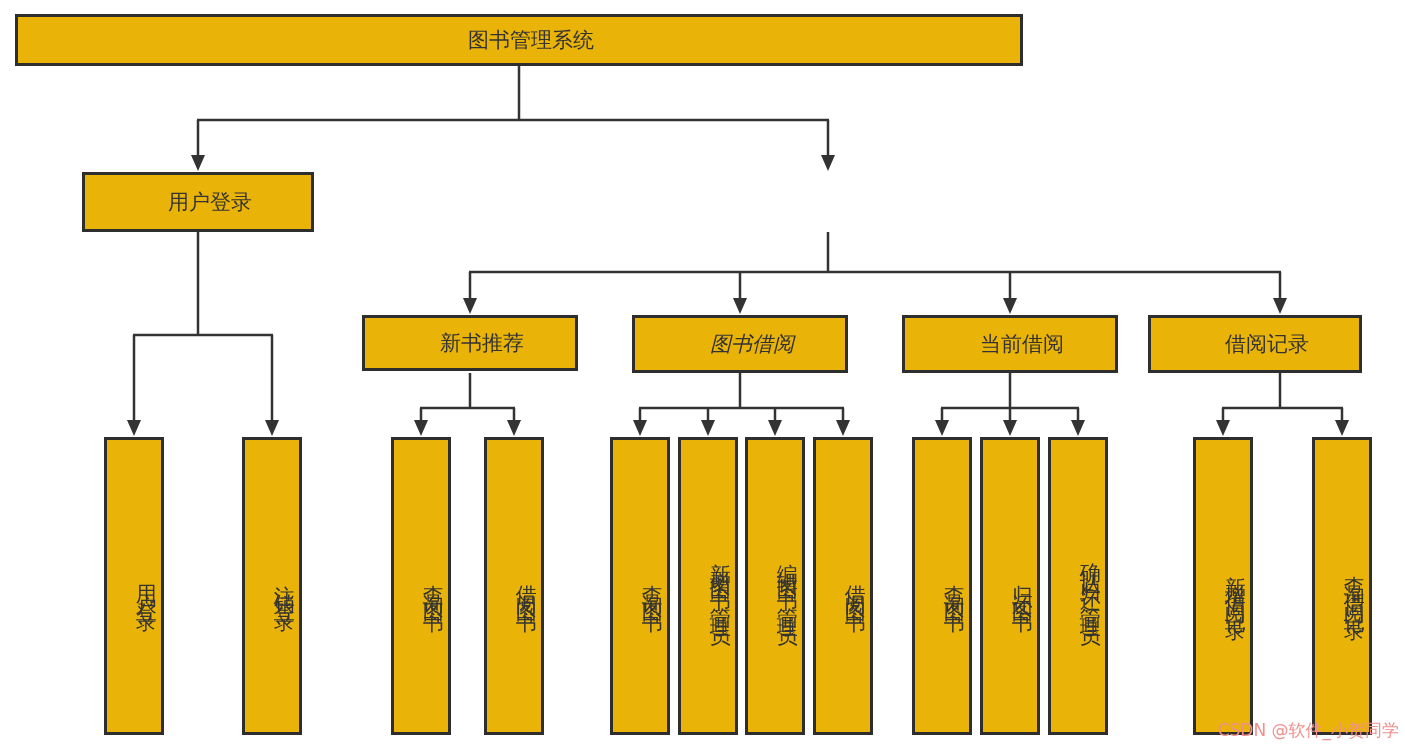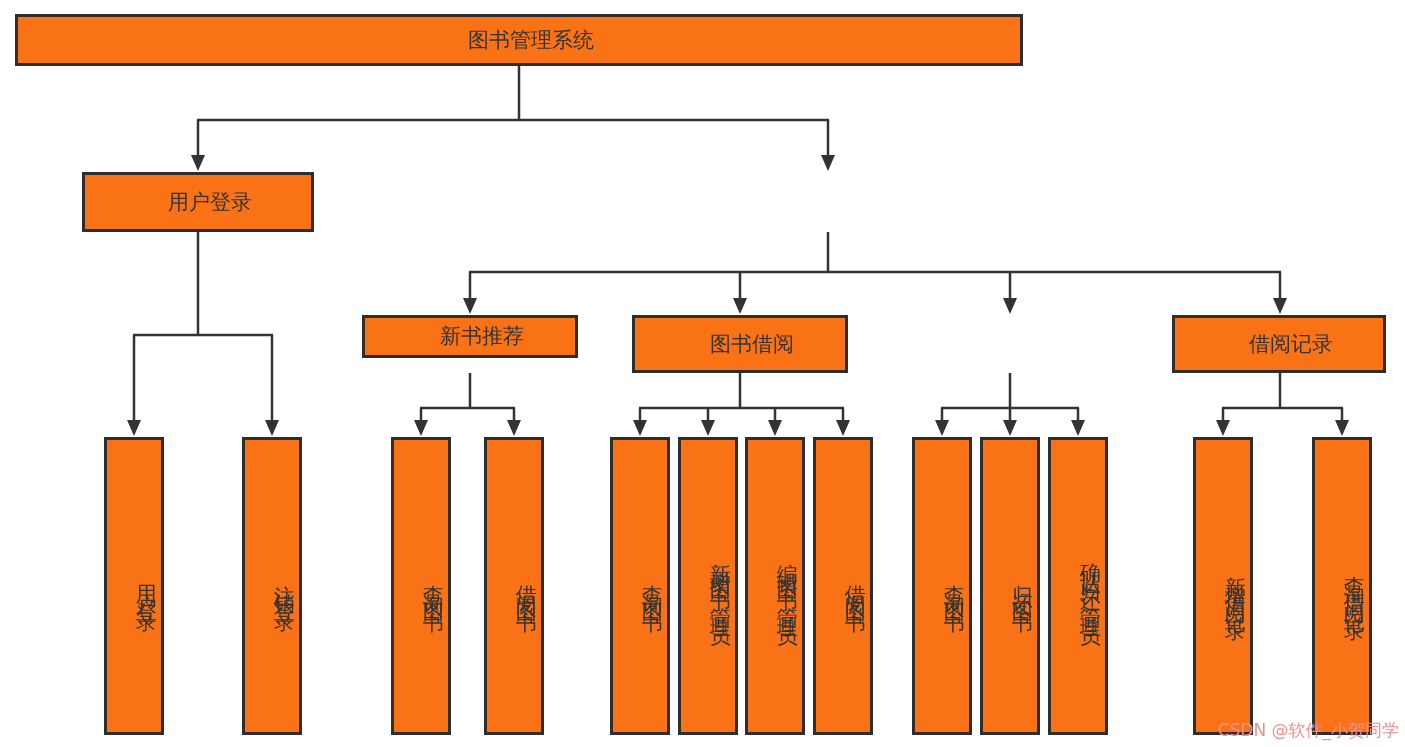--- a/index.html
+++ b/index.html
@@ -25,21 +25,21 @@
   .connectors line {
     stroke: var(--line, #333333);
     stroke-width: 2.5;
   }
   .connectors polygon {
     fill: var(--line, #333333);
   }
   .node {
     position: absolute;
     box-sizing: border-box;
-    background: #f97316;
+    background: #eab308;
     border: 3px solid var(--border, #2e2e2e);
     color: var(--text, #333333);
     font-size: 21px;
     display: flex;
     align-items: center;
     justify-content: center;
     text-align: center;
     line-height: 1.25;
     padding-left: 24px;
   }
@@ -137,23 +137,24 @@
       <polygon points="1216,420 1230,420 1223,436"></polygon>
       <line x1="1342" y1="408" x2="1342" y2="421"></line>
       <polygon points="1335,420 1349,420 1342,436"></polygon>
     </g>
   </svg>
 
   <div class="node h" style="left:15px; top:14px; width:1008px; height:52px;">图书管理系统</div>
 
   <div class="node h" style="left:82px; top:172px; width:232px; height:60px;">用户登录</div>
 
-  <div class="node h" style="left:362px; top:315px; width:216px; height:43px;">新书推荐</div>
-  <div class="node h" style="left:632px; top:315px; width:216px; height:58px;">图书借阅</div>
-  <div class="node h" style="left:1172px; top:315px; width:214px; height:58px;">借阅记录</div>
+  <div class="node h" style="left:362px; top:315px; width:216px; height:56px;">新书推荐</div>
+  <div class="node h" style="left:632px; top:315px; width:216px; height:58px;font-style:italic;">图书借阅</div>
+  <div class="node h" style="left:902px; top:315px; width:216px; height:58px;">当前借阅</div>
+  <div class="node h" style="left:1148px; top:315px; width:214px; height:58px;">借阅记录</div>
 
   <div class="node v" style="left:104px; top:437px; width:60px; height:298px;">用户登录</div>
   <div class="node v" style="left:242px; top:437px; width:60px; height:298px;">注销登录</div>
 
   <div class="node v" style="left:391px; top:437px; width:60px; height:298px;">查询图书</div>
   <div class="node v" style="left:484px; top:437px; width:60px; height:298px;">借阅图书</div>
 
   <div class="node v" style="left:610px; top:437px; width:60px; height:298px;">查询图书</div>
   <div class="node v" style="left:678px; top:437px; width:60px; height:298px;">新增图书（管理员）</div>
   <div class="node v" style="left:745px; top:437px; width:60px; height:298px;">编辑图书（管理员）</div>

